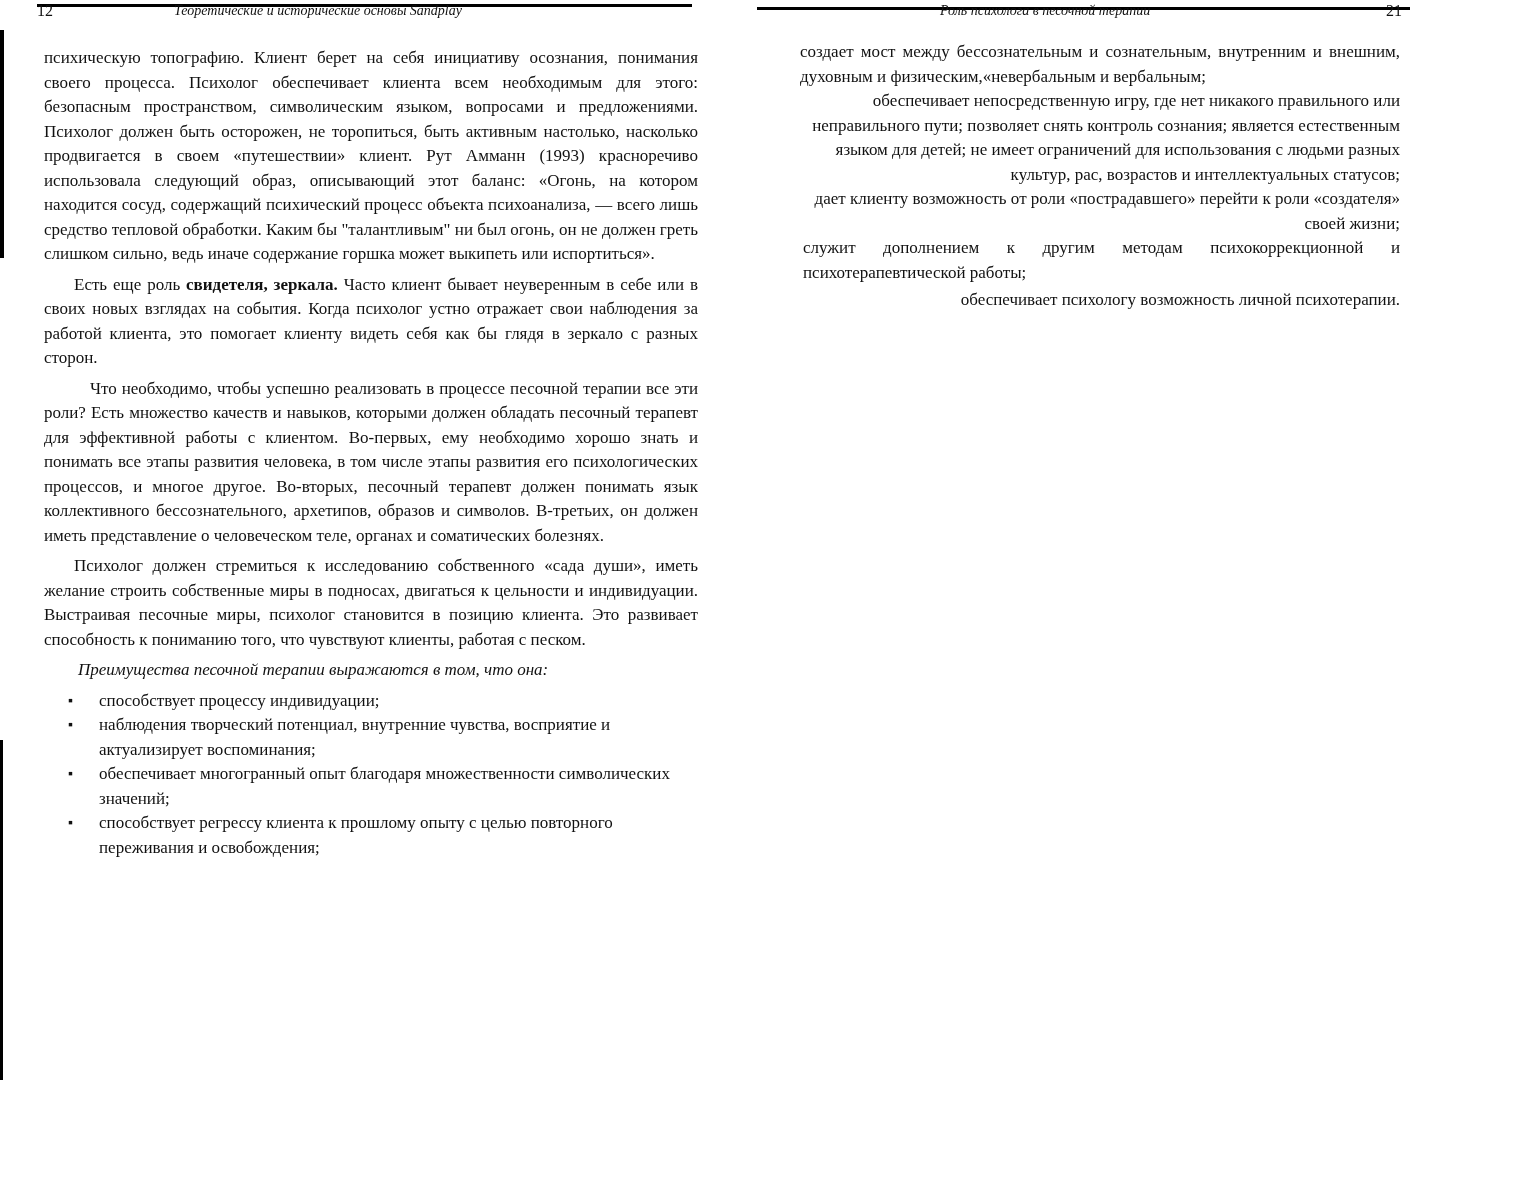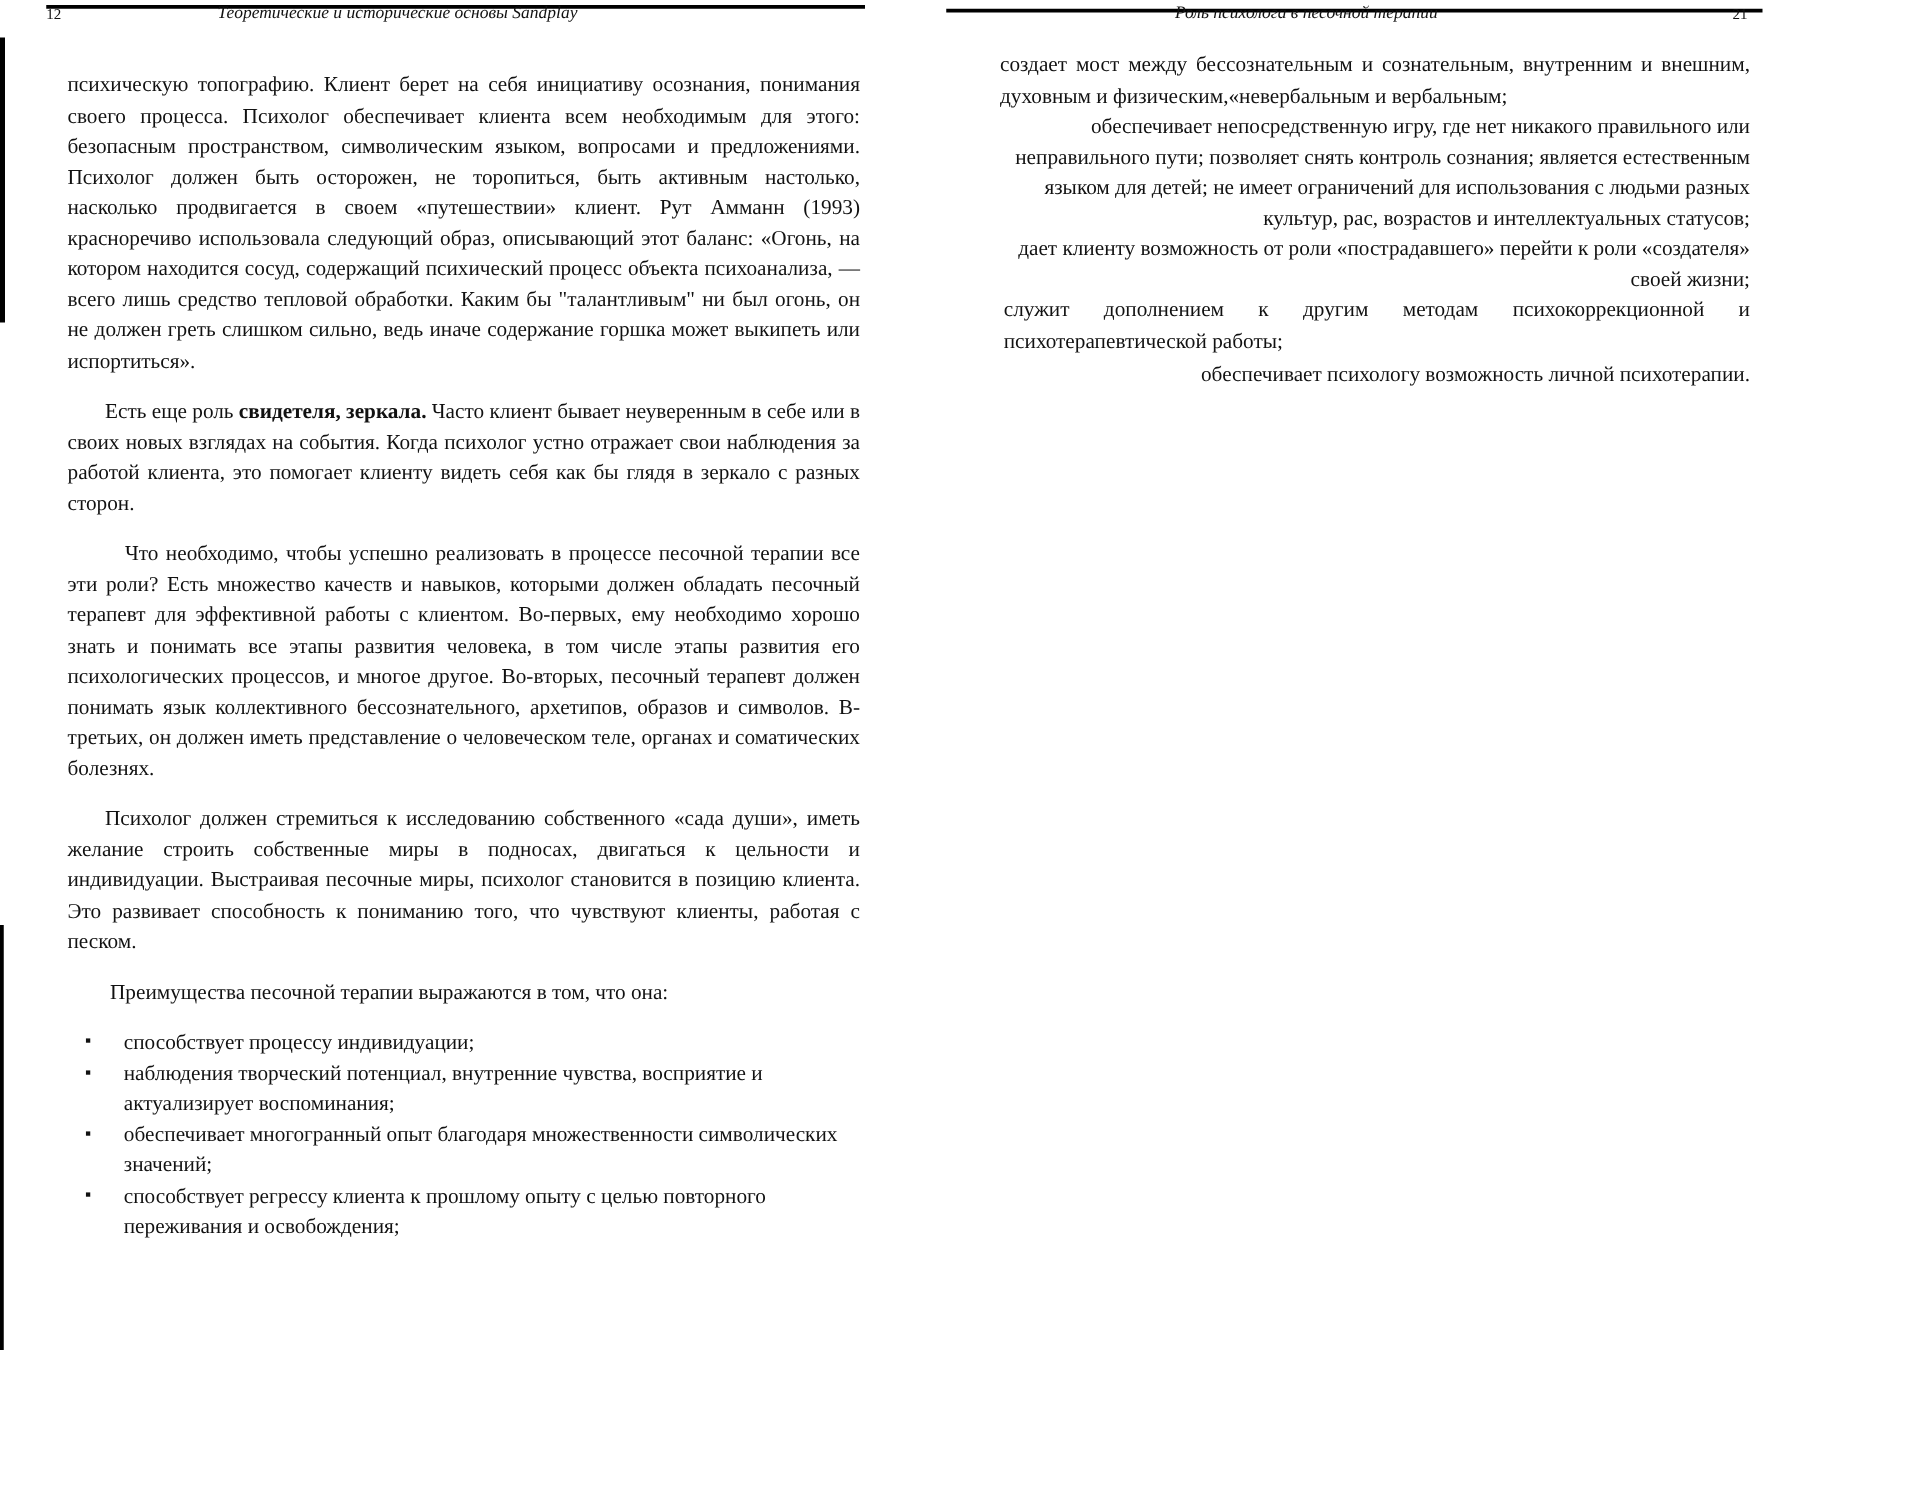--- a/index.html
+++ b/index.html
@@ -4,24 +4,24 @@
 <style>
   html, body { margin: 0; padding: 0; }
   body {
     width: 1526px; height: 1197px; background: #ffffff; position: relative; overflow: hidden;
     font-family: "Liberation Serif", "DejaVu Serif", serif; color: #111;
   }
   .edge-bar { position: absolute; left: 0; background: #000; }
   .page { position: absolute; top: 0; }
   .header { position: absolute; top: 0; height: 22px; }
   .rule { position: absolute; height: 3px; background: #000; }
-  .pnum { position: absolute; top: 2px; font-size: 12px; line-height: 18px; }
+  .pnum { position: absolute; top: 2px; font-size: 16px; line-height: 18px; }
   .running { position: absolute; top: 2px; font-size: 14px; font-style: italic; line-height: 18px; white-space: nowrap; }
   .body-text { position: absolute; font-size: 17px; line-height: 24.5px; text-align: justify; }
-  .para { margin: 16px; }
+  .para { margin: 6px; }
   .para.indent { text-indent: 30px; }
   .para.lastline-left { text-align-last: left; }
   .bold-italic { font-weight: bold; }
   ul.bullets { list-style: none; margin: 0; padding: 0; }
   ul.bullets li { position: relative; padding-left: 61px; text-align: left; }
   ul.bullets li .bullet { position: absolute; left: 30px; top: 0; font-size: 14px; }
   .right-list p { margin: 0; text-align: right; }
 </style>
 </head>
 <body>
@@ -34,21 +34,21 @@
     <div class="rule" style="left:37px;top:4px;width:655px;"></div>
     <span class="pnum" style="left:37px;">12</span>
     <span class="running" style="left:174px;">Теоретические и исторические основы Sandplay</span>
   </div>
 
   <div class="body-text" style="left:38px;top:40px;width:666px;">
     <p class="para lastline-left">психическую топографию. Клиент берет на себя инициативу осознания, понимания своего процесса. Психолог обеспечивает клиента всем необходимым для этого: безопасным пространством, символическим языком, вопросами и предложениями. Психолог должен быть осторожен, не торопиться, быть активным настолько, насколько продвигается в своем «путешествии» клиент. Рут Амманн (1993) красноречиво использовала следующий образ, описывающий этот баланс: «Огонь, на котором находится сосуд, содержащий психический процесс объекта психоанализа, — всего лишь средство тепловой обработки. Каким бы "талантливым" ни был огонь, он не должен греть слишком сильно, ведь иначе содержание горшка может выкипеть или испортиться».</p>
     <p class="para indent lastline-left" style="margin-top:2px;"><span>Есть еще роль </span><span class="bold-italic">свидетеля, зеркала.</span><span> Часто клиент бывает неуверенным в себе или в своих новых взглядах на события. Когда психолог устно отражает свои наблюдения за работой клиента, это помогает клиенту видеть себя как бы глядя в зеркало с разных сторон.</span></p>
     <p class="para indent lastline-left" style="margin-top:2px;text-indent:46px;">Что необходимо, чтобы успешно реализовать в процессе песочной терапии все эти роли? Есть множество качеств и навыков, которыми должен обладать песочный терапевт для эффективной работы с клиентом. Во-первых, ему необходимо хорошо знать и понимать все этапы развития человека, в том числе этапы развития его психологических процессов, и многое другое. Во-вторых, песочный терапевт должен понимать язык коллективного бессознательного, архетипов, образов и символов. В-третьих, он должен иметь представление о человеческом теле, органах и соматических болезнях.</p>
     <p class="para indent lastline-left" style="margin-top:2px;">Психолог должен стремиться к исследованию собственного «сада души», иметь желание строить собственные миры в подносах, двигаться к цельности и индивидуации. Выстраивая песочные миры, психолог становится в позицию клиента. Это развивает способность к пониманию того, что чувствуют клиенты, работая с песком.</p>
-    <p class="para indent lastline-left" style="margin-top:2px;text-indent:34px;">Преимущества песочной терапии выражаются в том, что она:</p>
+    <p class="para indent lastline-left" style="margin-top:2px;text-indent:34px;font-style:italic;">Преимущества песочной терапии выражаются в том, что она:</p>
     <ul class="bullets">
       <li><span class="bullet">▪</span><span>способствует процессу индивидуации;</span></li>
       <li><span class="bullet">▪</span><span>наблюдения творческий потенциал, внутренние чувства, восприятие и актуализирует воспоминания;</span></li>
       <li><span class="bullet">▪</span><span>обеспечивает многогранный опыт благодаря множественности символических значений;</span></li>
       <li><span class="bullet">▪</span><span>способствует регрессу клиента к прошлому опыту с целью повторного переживания и освобождения;</span></li>
     </ul>
   </div>
 </div>
 
 <div class="page" style="left:740px;width:700px;height:1197px;">

